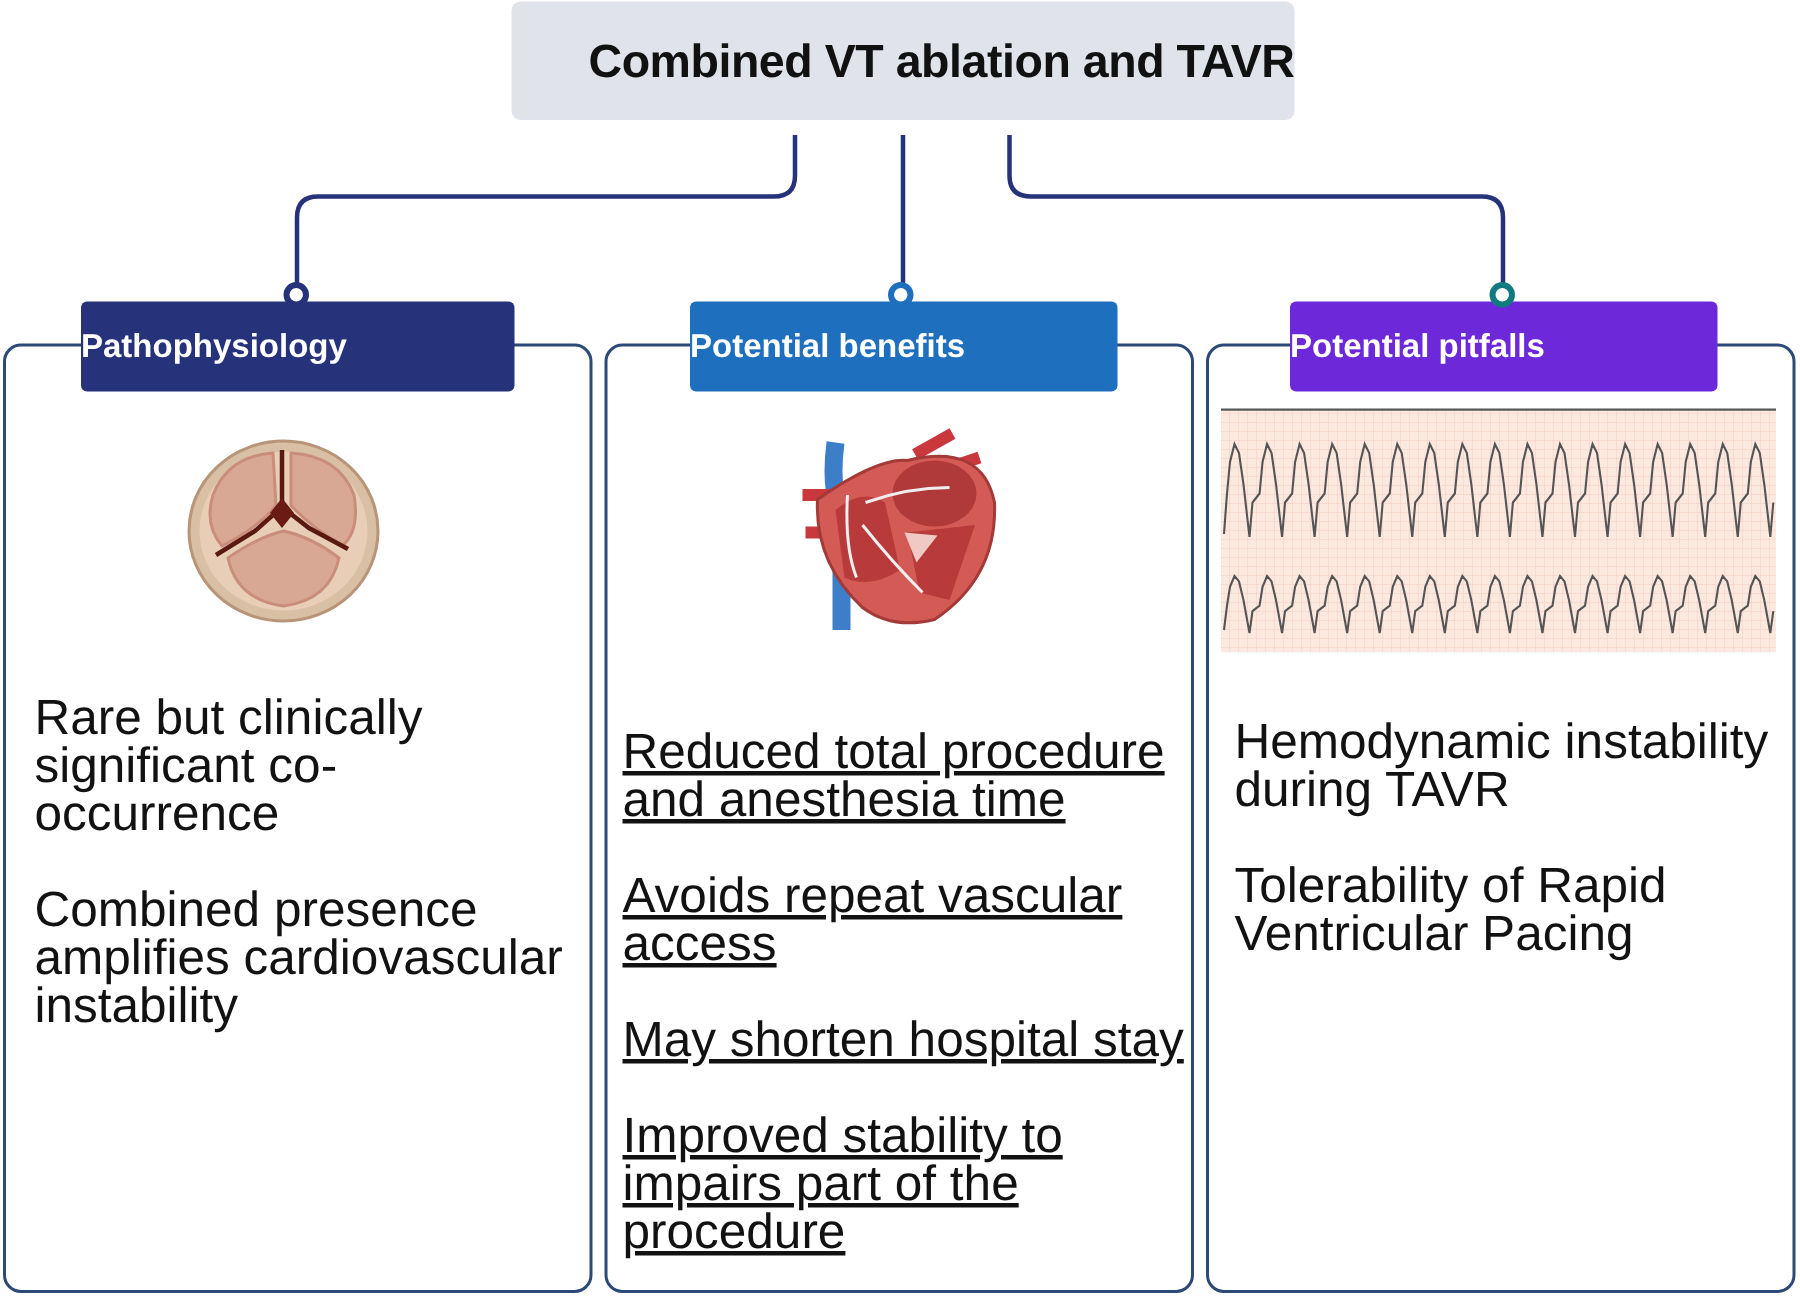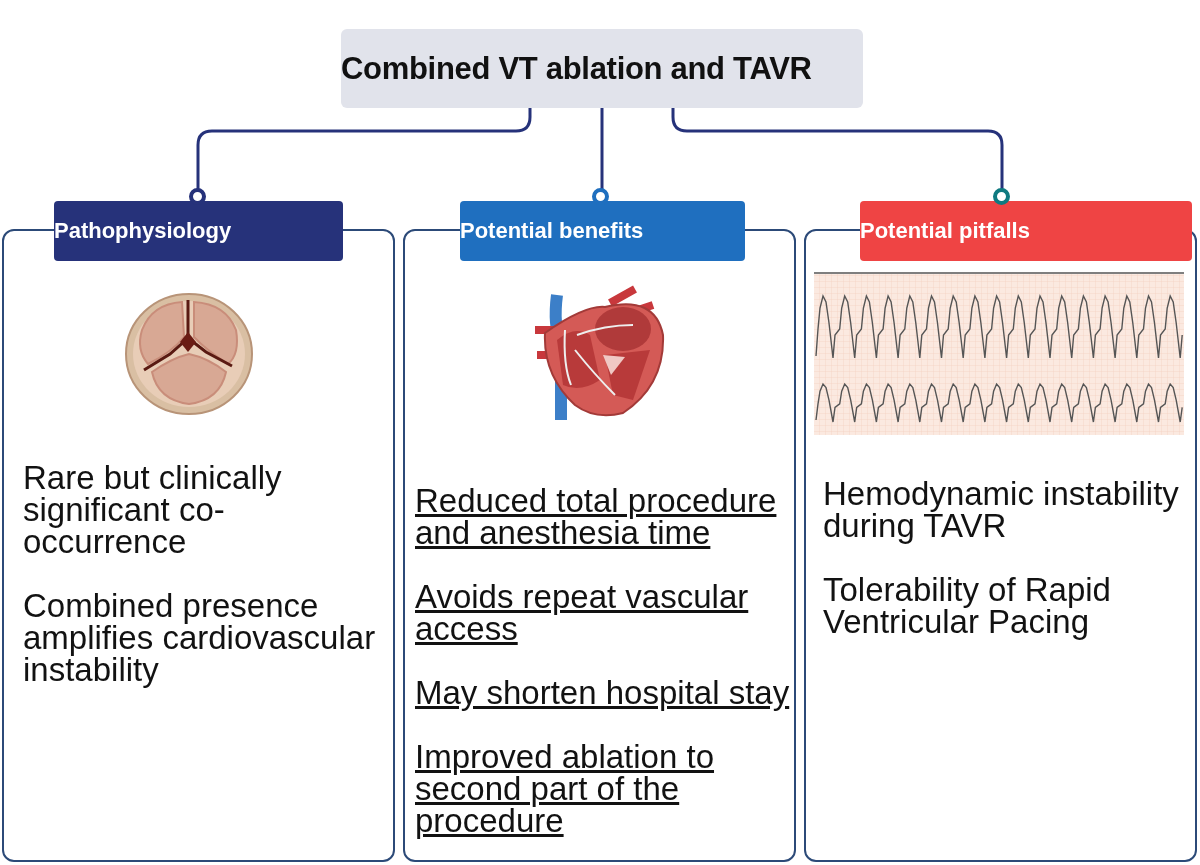--- a/index.html
+++ b/index.html
@@ -1,31 +1,31 @@
 <!DOCTYPE html>
 <html><head>
 <meta charset="utf-8">
 <style>
   html, body { margin: 0; padding: 0; background: #ffffff; }
   body { width: 1200px; height: 865px; position: relative; overflow: hidden;
          font-family: "Liberation Sans", "DejaVu Sans", sans-serif; }
   .title-box { position: absolute; left: 341px; top: 1px; width: 522px; height: 79px;
-    background: #e1e3eb; border-radius: 6px; display: flex; align-items: center; justify-content: flex-start; margin-top: 28px; }
+    background: #e1e3eb; border-radius: 6px; display: flex; align-items: center; justify-content: flex-end; }
   .title-box span { font-size: 31px; font-weight: bold; color: #111111; letter-spacing: -0.3px; }
   svg.connectors { position: absolute; left: 0; top: 0; width: 1200px; height: 865px; pointer-events: none; }
   .panel { position: absolute; top: 229px; height: 633px; border: 2px solid #2c4a78; border-radius: 12px;
     box-sizing: border-box; background: #ffffff; }
   .p1 { left: 2px; width: 393px; }
   .p2 { left: 403px; width: 393px; }
   .p3 { left: 804px; width: 393px; }
   .badge { position: absolute; top: 201px; height: 60px; border-radius: 4px; display: flex; align-items: center;
     color: #ffffff; font-weight: bold; font-size: 22px; z-index: 2; }
   .b1 { left: 54px; width: 289px; background: #26327a; }
   .b2 { left: 460px; width: 285px; background: #1f6fbf; }
-  .b3 { left: 860px; width: 332px; background: #ef4444; }
+  .b3 { left: 860px; width: 285px; background: #6d28d9; }
   .knob { position: absolute; width: 17px; height: 17px; border-radius: 50%; background: #ffffff; z-index: 3; box-sizing: border-box; border: 4px solid #26327a; }
   .k1 { left: 189px; top: 188px; border-color: #26327a; }
   .k2 { left: 592px; top: 188px; border-color: #1f6fbf; }
   .k3 { left: 993px; top: 188px; border-color: #0f7a80; }
   .list { position: absolute; top: 460px; font-size: 33px; color: #121212; line-height: 32px; }
   .list .item { margin-bottom: 32px; }
   .l1 { left: 23px; width: 360px; top: 462px; }
   .l2 { left: 415px; width: 375px; top: 485px; text-decoration: underline; }
   .l3 { left: 823px; width: 360px; top: 462px; margin-top: 16px; }
   .img { position: absolute; }
@@ -100,18 +100,18 @@
 </svg>
 
 <div class="list l1">
   <div class="item">Rare but clinically significant co-occurrence</div>
   <div class="item">Combined presence amplifies cardiovascular instability</div>
 </div>
 <div class="list l2">
   <div class="item">Reduced total procedure and anesthesia time</div>
   <div class="item">Avoids repeat vascular access</div>
   <div class="item">May shorten hospital stay</div>
-  <div class="item">Improved ablation to second part of the procedure</div>
+  <div class="item">Improved stability to impairs part of the procedure</div>
 </div>
 <div class="list l3">
   <div class="item">Hemodynamic instability during TAVR</div>
   <div class="item">Tolerability of Rapid Ventricular Pacing</div>
 </div>
 
 </body></html>

